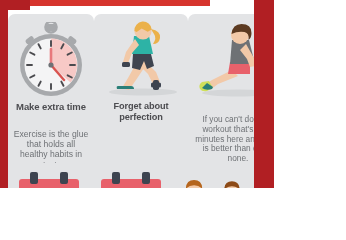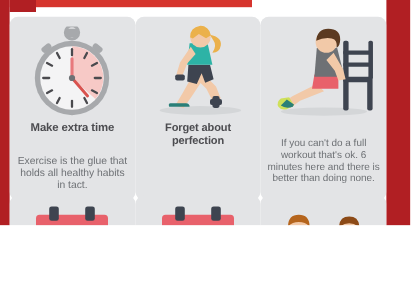--- a/index.html
+++ b/index.html
@@ -2,21 +2,21 @@
 <html><head>
 <meta charset="utf-8">
 <style>
   html, body {
     margin: 0;
     padding: 0;
     background: #ffffff;
   }
   #poster {
     position: relative;
-    width: 342px;
+    width: 274px;
     height: 188px;
     overflow: hidden;
     background: #ffffff;
     font-family: "Liberation Sans", sans-serif;
   }
 
   
   .bar-left {
     position: absolute;
     left: 0; top: 0;

